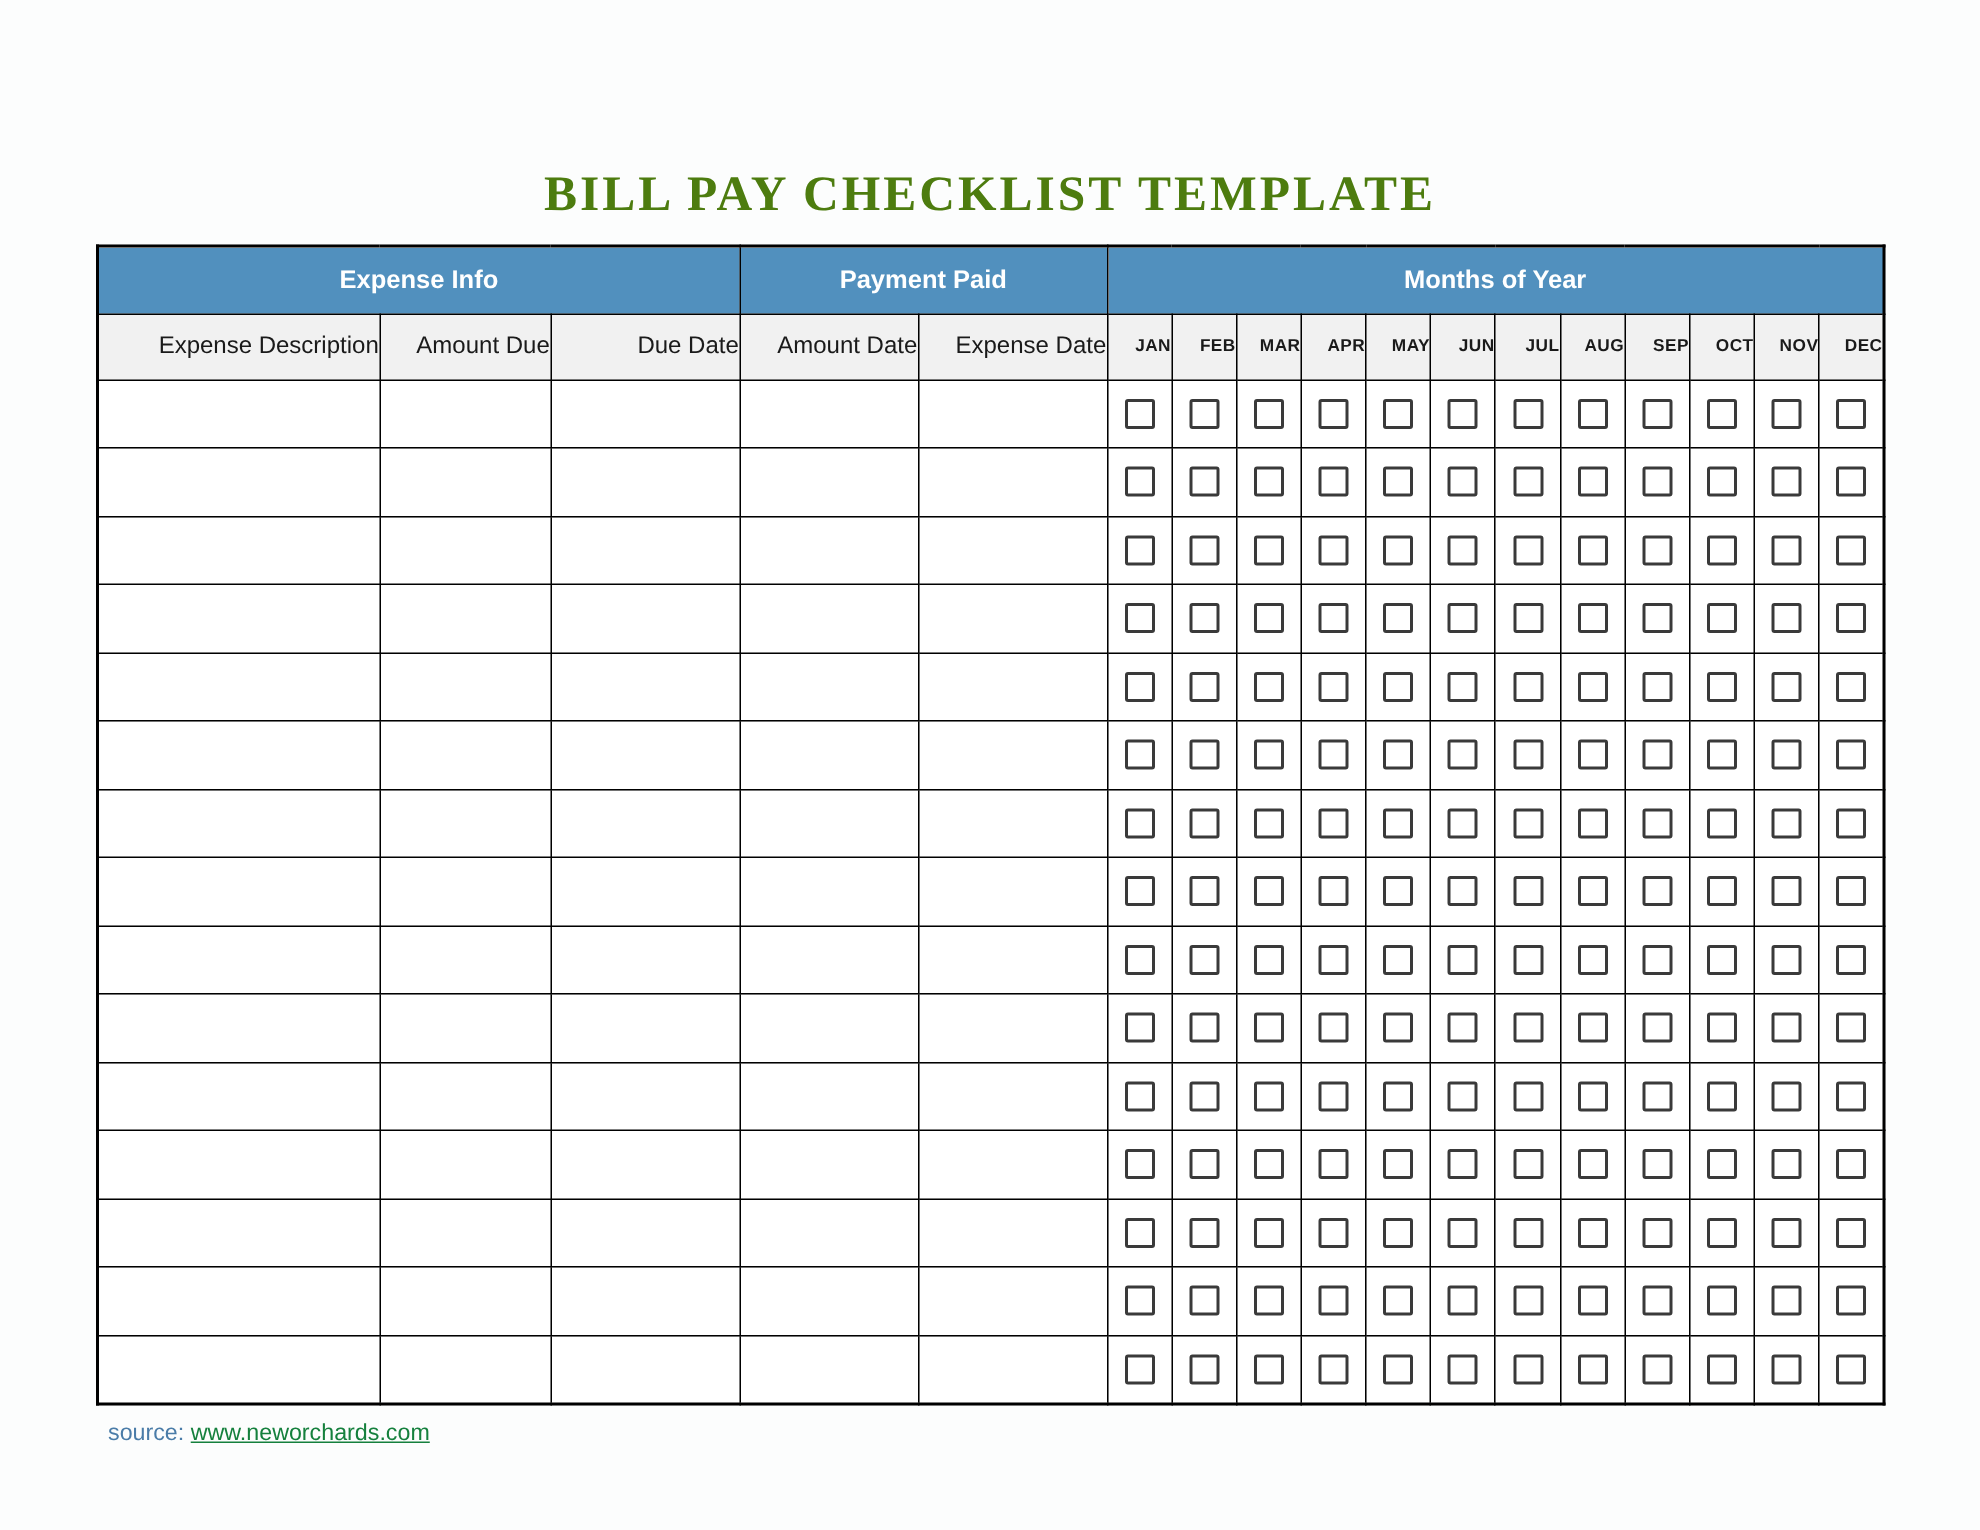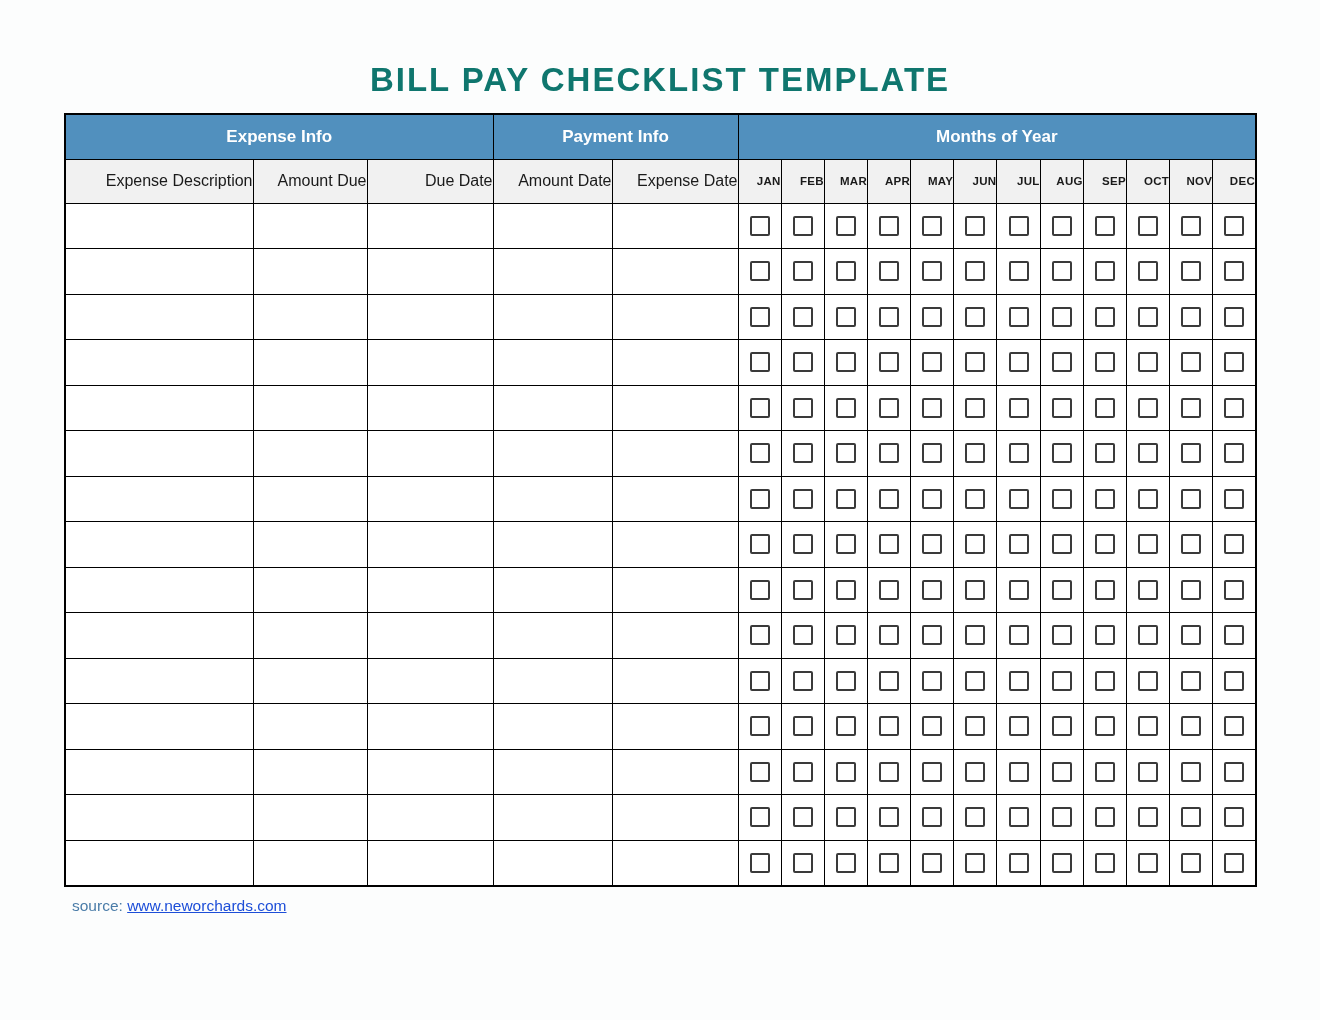--- a/index.html
+++ b/index.html
@@ -6,28 +6,28 @@
   body{
     width:1320px;height:1020px;
     background:#FCFDFD;
     font-family:"Liberation Sans",sans-serif;
     -webkit-font-smoothing:antialiased;
   }
   .page{position:relative;width:1320px;height:1020px;overflow:hidden;}
 
   .title{
     margin:0;
-    padding-top:62px;
+    padding-top:112px;
     text-align:center;
-    font-family:Liberation Sans, sans-serif;
+    font-family:Liberation Serif, serif;
     font-weight:bold;
     font-size:33px;
     line-height:36px;
     letter-spacing:2px;
-    color:#0f766e;
+    color:#4d7c0f;
   }
 
   table.bill{
     border-collapse:collapse;
     table-layout:fixed;
     width:1193px;
     margin:15px 0 0 64px;
     border:2px solid #000;
     background:#e5e5e5;
   }
@@ -78,21 +78,21 @@
     vertical-align:middle;
     cursor:pointer;
   }
 
   .source-line{
     margin:10px 0 0 72px;
     font-size:15.5px;
     color:#4A7CA8;
   }
   .source-line a{
-    color:#1d4ed8;
+    color:#15803d;
     cursor:pointer;
   }
 </style>
 </head>
 <body>
 
 <div class="page">
 
   <h1 class="title">BILL PAY CHECKLIST TEMPLATE</h1>
 
@@ -112,21 +112,21 @@
         <col>
         <col>
         <col>
         <col>
         <col>
         <col>
     </colgroup>
     <thead>
       <tr class="group-row">
         <th colspan="3">Expense Info</th>
-        <th colspan="2">Payment Info</th>
+        <th colspan="2">Payment Paid</th>
         <th colspan="12">Months of Year</th>
       </tr>
       <tr class="sub-row">
         <th>Expense Description</th>
         <th>Amount Due</th>
         <th>Due Date</th>
         <th>Amount Date</th>
         <th>Expense Date</th>
         <th class="month">JAN</th>
         <th class="month">FEB</th>

